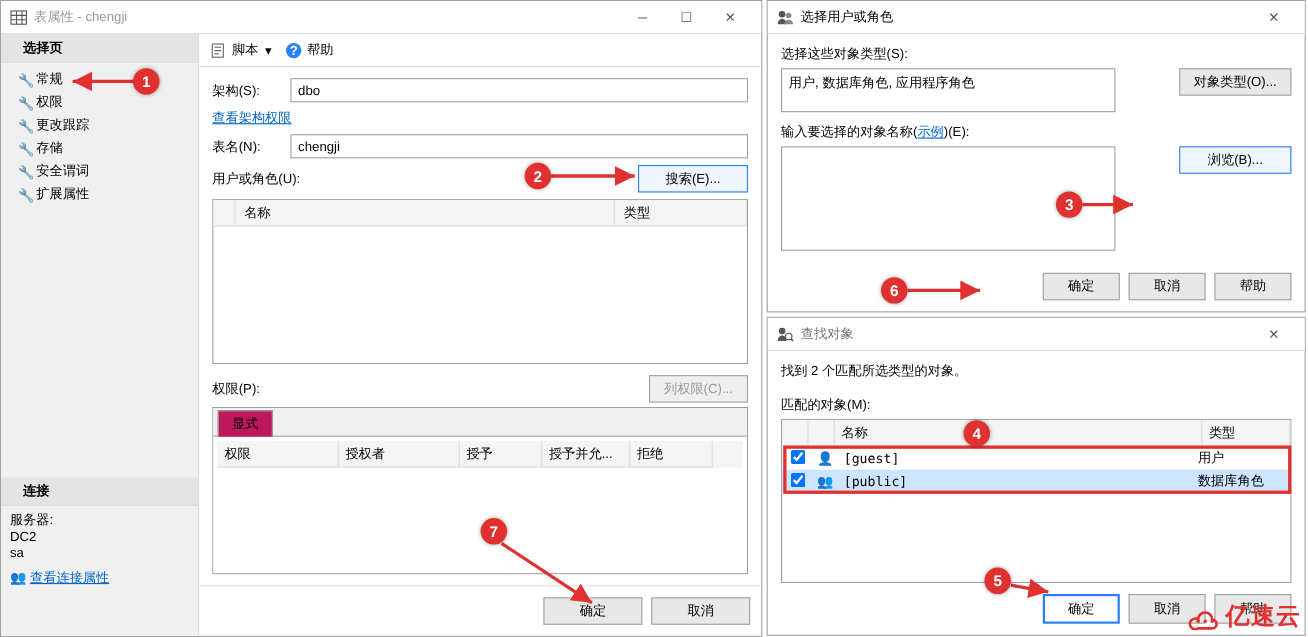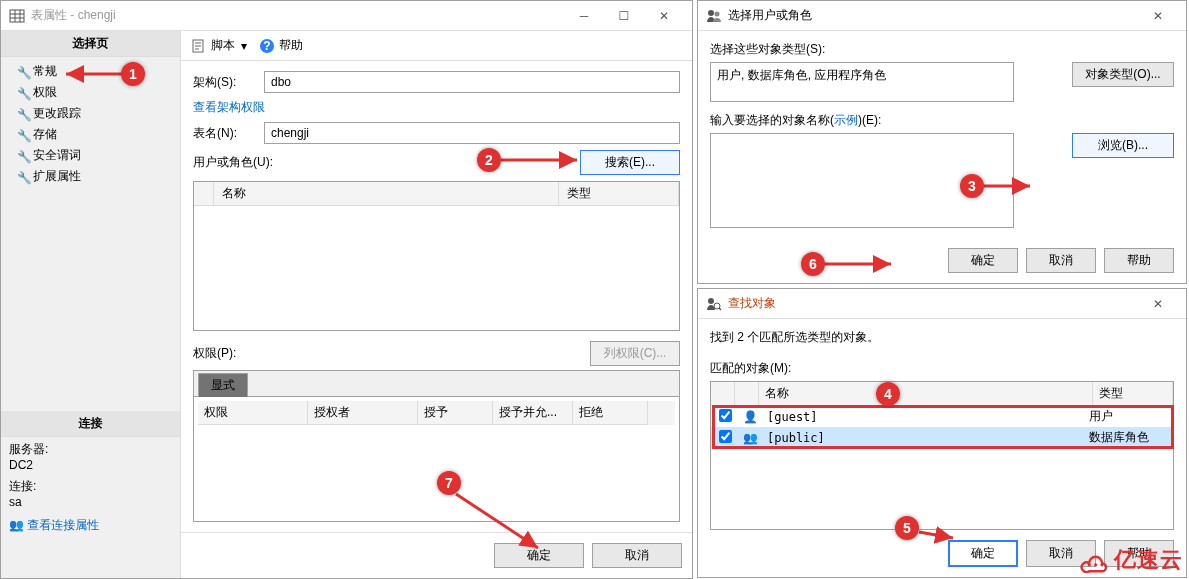--- a/index.html
+++ b/index.html
@@ -9,25 +9,25 @@
   .titlebar { height: 30px; background: #fff; border-bottom: 1px solid #e0e0e0; display: flex; align-items: center; padding: 0 8px; }
   .titlebar-icon { width: 16px; height: 16px; margin-right: 6px; }
   .titlebar-title { flex: 1; color: #999; }
   .titlebar-controls { display: flex; }
   .titlebar-btn { width: 40px; height: 28px; display: flex; align-items: center; justify-content: center; color: #555; }
   
   
   #win1 { left: 0; top: 0; width: 693px; height: 579px; }
   #win1 .body { display: flex; height: calc(100% - 30px); }
   .sidebar { width: 180px; background: #f0f0f0; border-right: 1px solid #dcdcdc; display: flex; flex-direction: column; }
-  .sidebar-header { background: #e4e4e4; padding: 4px 8px; font-weight: bold; border-bottom: 1px solid #dcdcdc; text-align: center; }
+  .sidebar-header { background: #e4e4e4; padding: 4px 20px; font-weight: bold; border-bottom: 1px solid #dcdcdc; }
   .sidebar-items { padding: 4px 0; }
   .sidebar-item { padding: 2px 8px 2px 16px; display: flex; align-items: center; gap: 4px; cursor: pointer; }
   .wrench { display: inline-block; width: 12px; height: 12px; }
-  .link { color: #0066cc; cursor: pointer; }
+  .link { color: #0066cc; text-decoration: underline; cursor: pointer; }
   .sidebar-body { padding: 4px 8px; }
   .spacer { flex: 1; }
   .spinner { display: inline-block; width: 16px; height: 16px; border: 2px dotted #888; border-radius: 50%; vertical-align: middle; margin-right: 6px; }
   
   .main { flex: 1; display: flex; flex-direction: column; padding: 0; }
   .toolbar { height: 30px; display: flex; align-items: center; padding: 0 10px; border-bottom: 1px solid #dcdcdc; gap: 4px; }
   .tb-icon { width: 16px; height: 16px; display: inline-flex; align-items: center; justify-content: center; }
   .content { flex: 1; padding: 10px 12px; display: flex; flex-direction: column; overflow: hidden; }
   .form-row { display: flex; align-items: center; margin-bottom: 6px; gap: 6px; }
   .form-label { width: 65px; }
@@ -38,41 +38,41 @@
   .btn.primary-outline { border: 2px solid #2a7fff; background: #fff; }
   
   .listbox { flex: 1; border: 1px solid #a0a0a0; background: #fff; overflow: hidden; display: flex; flex-direction: column; }
   .list-header { display: flex; background: #f4f4f4; border-bottom: 1px solid #dcdcdc; }
   .list-header > div { padding: 3px 8px; border-right: 1px solid #dcdcdc; }
   
   .perm-section { margin-top: 10px; display: flex; flex-direction: column; flex: 1; }
   .perm-top { display: flex; justify-content: space-between; align-items: center; margin-bottom: 4px; }
   .perm-tabs { border: 1px solid #a0a0a0; flex: 1; display: flex; flex-direction: column; }
   .tab-strip { display: flex; }
-  .tab { padding: 3px 12px; border: 1px solid #a0a0a0; border-bottom: none; background: #737373; margin-bottom: -1px; position: relative; z-index: 1; }
+  .tab { padding: 3px 12px; border: 1px solid #a0a0a0; border-bottom: none; background: #be185d; margin-bottom: -1px; position: relative; z-index: 1; }
   .tab-body { flex: 1; border-top: 1px solid #a0a0a0; background: #fff; padding: 4px; }
   .grid-header { display: flex; background: #f4f4f4; }
   .grid-header > div { padding: 3px 6px; border-right: 1px solid #dcdcdc; border-bottom: 1px solid #dcdcdc; }
   
   .footer { padding: 10px; display: flex; justify-content: flex-end; gap: 8px; border-top: 1px solid #e0e0e0; }
   
   
   #win2 { left: 697px; top: 0; width: 490px; height: 284px; }
   #win2 .titlebar { background: #fff; }
   #win2 .titlebar-title { color: #000; }
   #win2 .body { padding: 10px 12px; height: calc(100% - 30px); display: flex; flex-direction: column; }
   .textarea-like { border: 1px solid #a0a0a0; background: #fff; padding: 4px 6px; min-height: 40px; }
   .row-with-btn { display: flex; gap: 10px; align-items: flex-start; margin-bottom: 10px; }
   .row-with-btn > :first-child { flex: 1; }
   .btn-col { display: flex; flex-direction: column; gap: 6px; width: 150px; padding-left: 48px; }
   .footer2 { display: flex; justify-content: flex-end; gap: 8px; padding-top: 10px; }
   
   
   #win3 { left: 697px; top: 288px; width: 490px; height: 290px; }
-  #win3 .titlebar-title { color: #c2410c; }
+  #win3 .titlebar-title { color: #737373; }
   #win3 .body { padding: 10px 12px; height: calc(100% - 30px); display: flex; flex-direction: column; }
   .obj-list { border: 1px solid #a0a0a0; flex: 1; background: #fff; display: flex; flex-direction: column; }
   .obj-header { display: flex; background: #f4f4f4; border-bottom: 1px solid #dcdcdc; }
   .obj-header > div { padding: 3px 6px; border-right: 1px solid #dcdcdc; }
   .obj-row { display: flex; align-items: center; padding: 2px 4px; gap: 6px; }
   .obj-row.selected { background: #cde6ff; }
   .obj-row > .cb { width: 20px; text-align: center; }
   .obj-row > .ico { width: 20px; text-align: center; }
   .obj-row > .name { flex: 1; font-family: Consolas, monospace; }
   .obj-row > .type { width: 80px; }
@@ -135,21 +135,20 @@
         <div class="sidebar-item">
             <span class="wrench">🔧</span>
             <span>扩展属性</span>
           </div>
       </div>
       <div class="spacer"></div>
       <div class="sidebar-header">连接</div>
       <div class="sidebar-body">
         <div>服务器:</div>
         <div>DC2</div>
-        <div style="margin-top:6px">连接:</div>
         <div>sa</div>
         <div style="margin-top:8px"><span>👥 </span><span class="link">查看连接属性</span></div>
       </div>
       <div style="height:40px"></div>
     </div>
     <div class="main">
       <div class="toolbar">
         <span class="tb-icon">
           <svg viewBox="0 0 16 16">
               <rect x="2" y="2" width="10" height="12" fill="#fff" stroke="#666"></rect>

